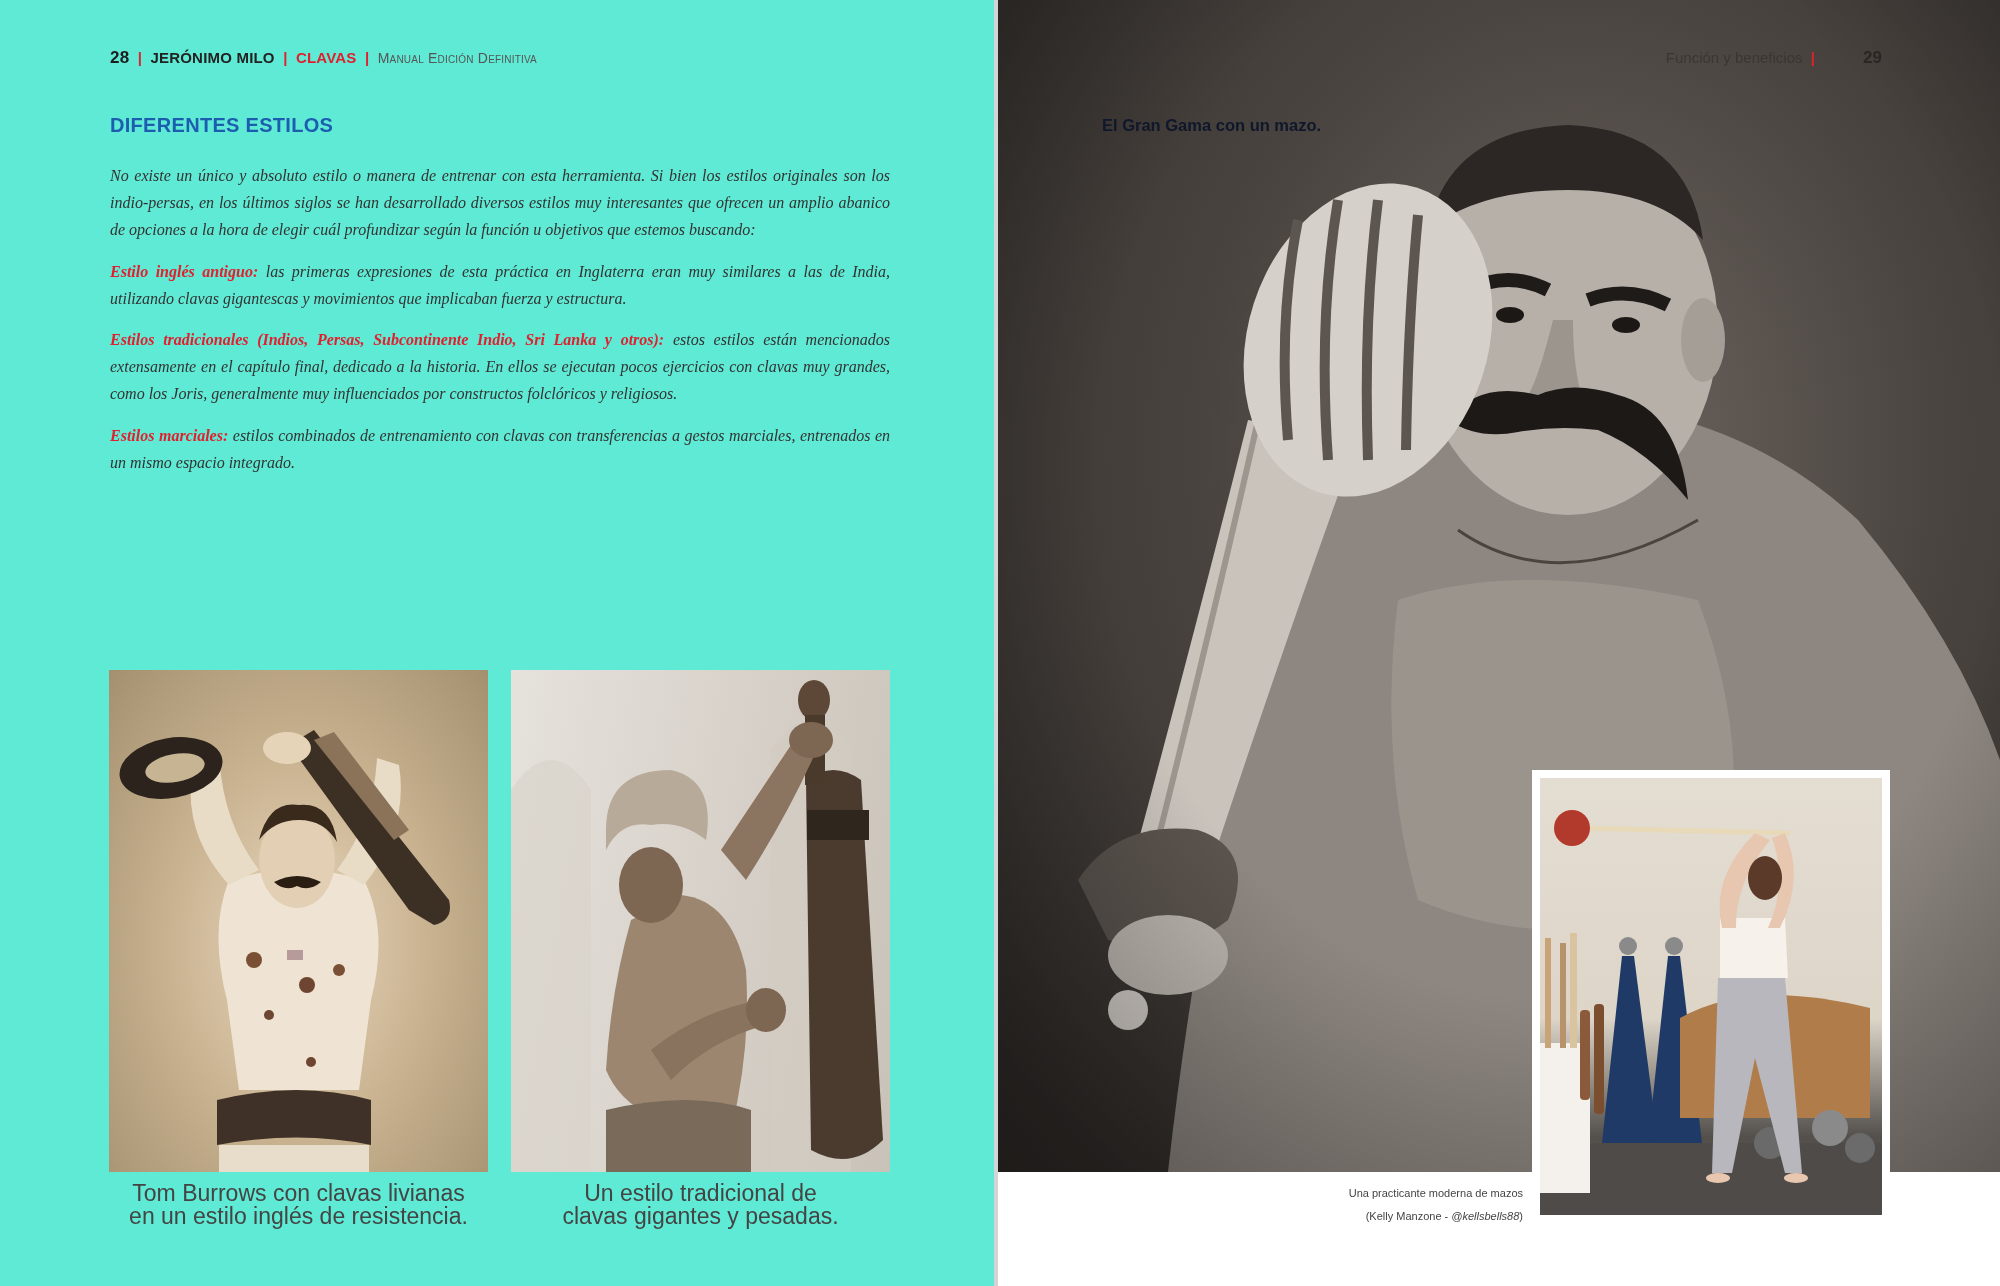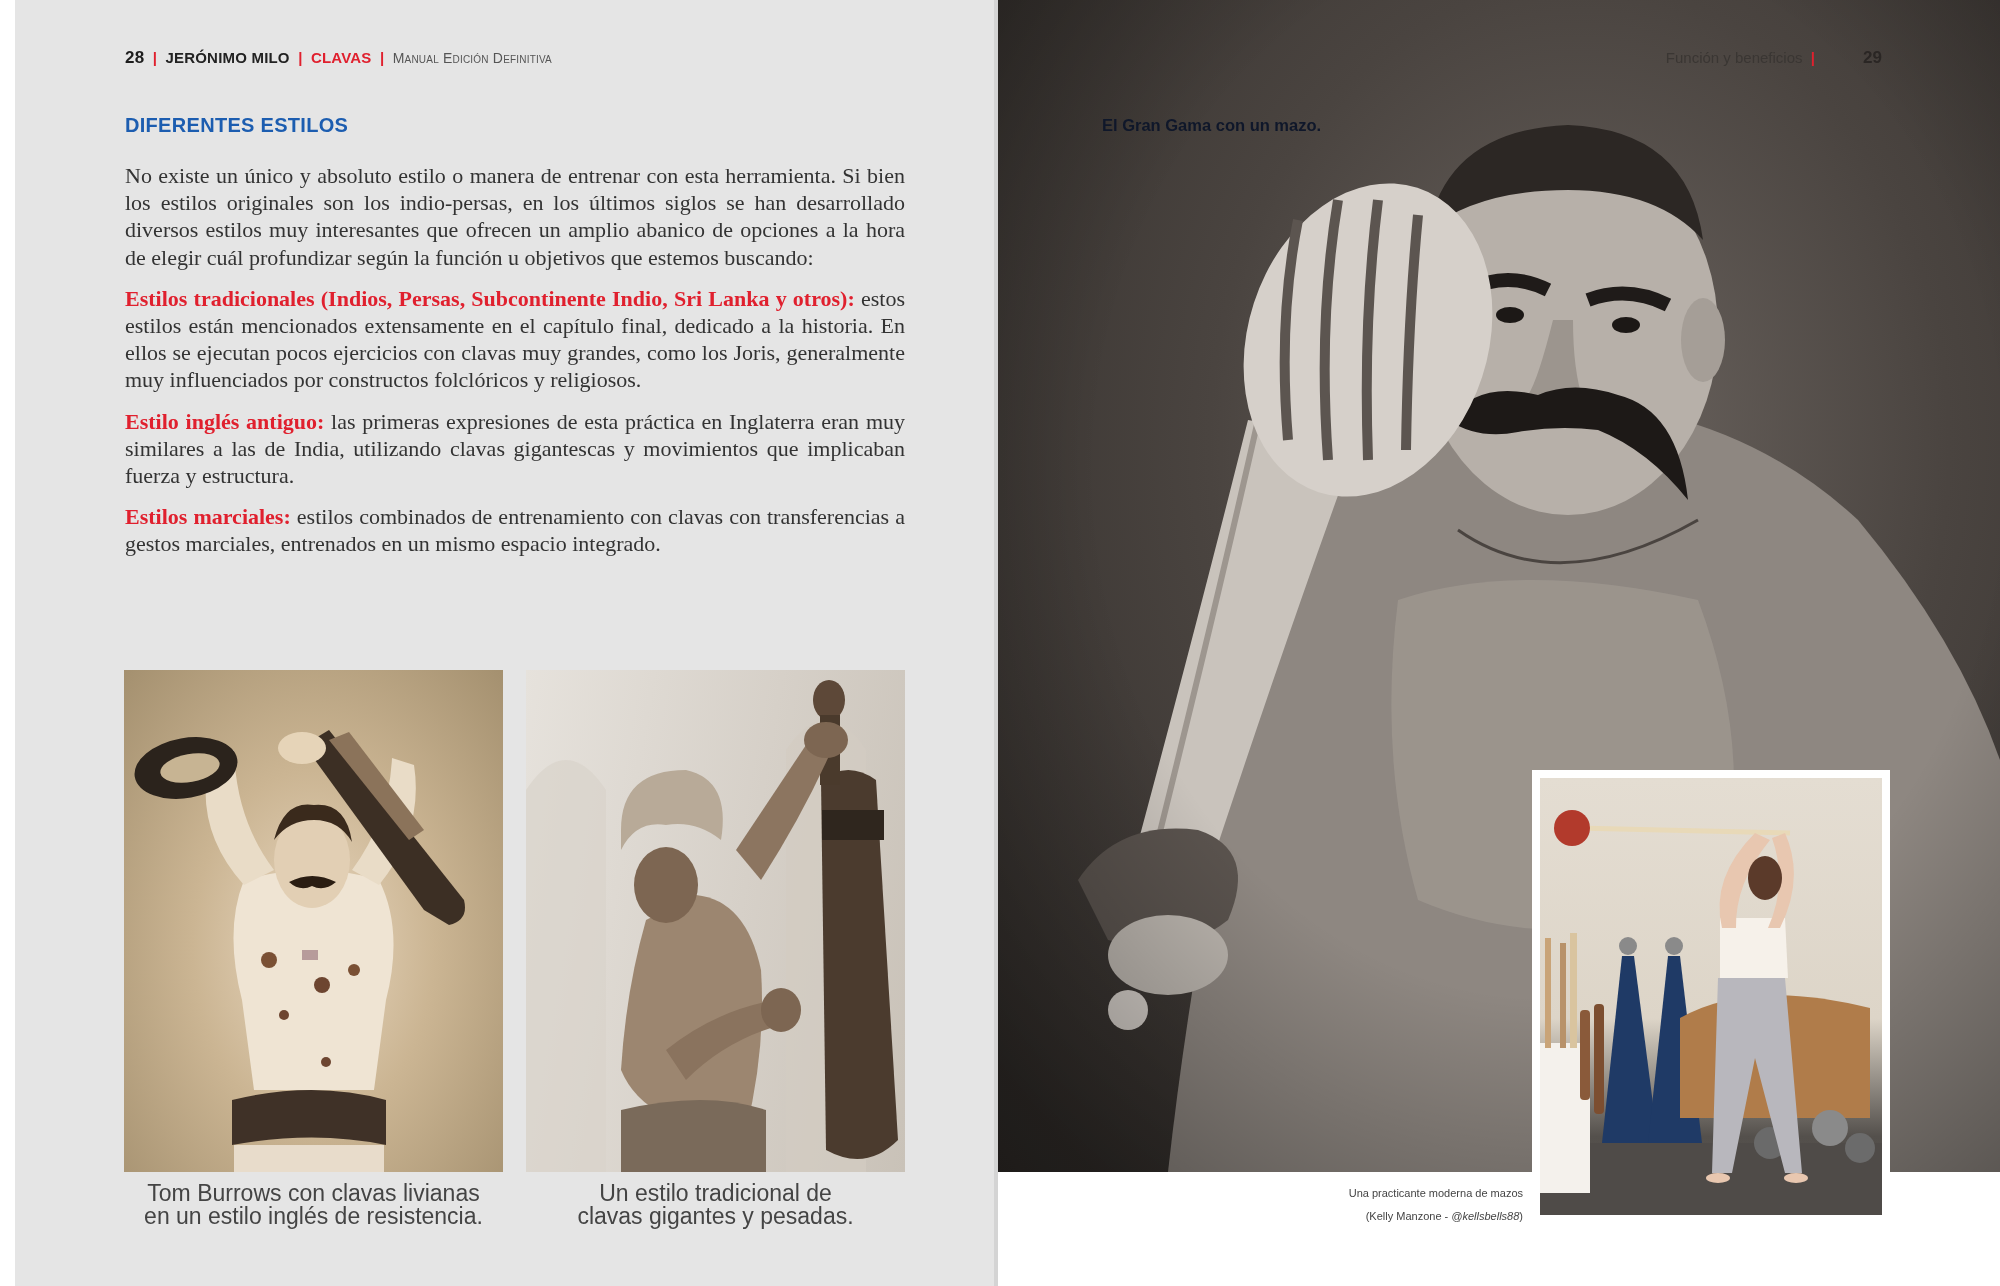--- a/index.html
+++ b/index.html
@@ -1,33 +1,33 @@
 <!DOCTYPE html>
 <html><head>
   <meta charset="utf-8">
   <style>
     * { box-sizing: border-box; margin: 0; padding: 0; }
     html, body { width: 2000px; height: 1286px; overflow: hidden; background: #ffffff; }
     body { position: relative; font-family: "Liberation Sans", sans-serif; }
 
     .page { position: absolute; top: 0; height: 1286px; }
-    .page-left { left: 15px; width: 996px; background: #e5e5e5; }
+    .page-left { left: 0; width: 996px; background: #5eead4; }
     .gutter { position: absolute; left: 994px; top: 0; width: 4px; height: 1286px; background: #d4d4d4; }
     .page-right { left: 998px; width: 1002px; background: #ffffff; overflow: hidden; }
 
     
     .run-head-left { position: absolute; left: 110px; top: 48px; font-size: 15px; font-weight: bold; letter-spacing: 0.2px; color: #222; white-space: nowrap; }
     .run-head-left .pno { font-size: 17px; color: #1d1d1d; }
     .run-head-left .sep { color: #e0202e; margin: 0 4px; }
     .run-head-left .red { color: #e0202e; }
     .run-head-left .sub { font-weight: normal; font-variant: small-caps; color: #555; font-size: 14px; }
 
     .section-title { position: absolute; left: 110px; top: 114px; font-size: 20px; font-weight: bold; color: #1c5db0; letter-spacing: 0.3px; }
 
-    .body-text { position: absolute; left: 110px; top: 162px; width: 780px; font-family: "Liberation Serif", serif; font-size: 22px; line-height: 27.2px; color: #333; text-align: justify; }
+    .body-text { position: absolute; left: 110px; top: 162px; width: 780px; font-family: "Liberation Serif", serif; font-size: 16px; line-height: 27.2px; color: #333; text-align: justify; font-style: italic; }
     .body-text p { margin-bottom: 14px; }
     .body-text .lead { color: #e0202e; font-weight: bold; }
 
     .photo { position: absolute; overflow: hidden; }
     .photo-burrows { left: 109px; top: 670px; width: 379px; height: 502px;
       background: radial-gradient(ellipse at 50% 55%, #e8d7bf 0%, #cbb593 45%, #a4906f 100%); }
     .photo-indian { left: 511px; top: 670px; width: 379px; height: 502px;
       background: linear-gradient(100deg, #e6e2dc 0%, #d6d0c8 55%, #c9c2b8 100%); }
 
     .caption { position: absolute; font-size: 23px; line-height: 23px; color: #444; text-align: center; }
@@ -64,24 +64,24 @@
     <span class="red">CLAVAS</span>
     <span class="sep">|</span>
     <span class="sub">Manual Edición Definitiva</span>
   </div>
 
   <h1 class="section-title">DIFERENTES ESTILOS</h1>
 
   <div class="body-text">
     <p>No existe un único y absoluto estilo o manera de entrenar con esta herramienta. Si bien los estilos originales son los indio-persas, en los últimos siglos se han desarrollado diversos estilos muy interesantes que ofrecen un amplio abanico de opciones a la hora de elegir cuál profundizar según la función u objetivos que estemos buscando:</p>
     <p>
-      <span class="lead">Estilos tradicionales (Indios, Persas, Subcontinente Indio, Sri Lanka y otros):</span><span> estos estilos están mencionados extensamente en el capítulo final, dedicado a la historia. En ellos se ejecutan pocos ejercicios con clavas muy grandes, como los Joris, generalmente muy influenciados por constructos folclóricos y religiosos.</span>
+      <span class="lead">Estilo inglés antiguo:</span><span> las primeras expresiones de esta práctica en Inglaterra eran muy similares a las de India, utilizando clavas gigantescas y movimientos que implicaban fuerza y estructura.</span>
     </p>
     <p>
-      <span class="lead">Estilo inglés antiguo:</span><span> las primeras expresiones de esta práctica en Inglaterra eran muy similares a las de India, utilizando clavas gigantescas y movimientos que implicaban fuerza y estructura.</span>
+      <span class="lead">Estilos tradicionales (Indios, Persas, Subcontinente Indio, Sri Lanka y otros):</span><span> estos estilos están mencionados extensamente en el capítulo final, dedicado a la historia. En ellos se ejecutan pocos ejercicios con clavas muy grandes, como los Joris, generalmente muy influenciados por constructos folclóricos y religiosos.</span>
     </p>
     <p>
       <span class="lead">Estilos marciales:</span><span> estilos combinados de entrenamiento con clavas con transferencias a gestos marciales, entrenados en un mismo espacio integrado.</span>
     </p>
   </div>
 
   <div class="photo photo-burrows">
     <svg width="379" height="502" viewBox="0 0 379 502">
 
       <path d="M120 210 Q100 260 118 330 L130 420 L250 420 L262 330 Q280 260 255 210 Q190 190 120 210Z" fill="#efe4d3"></path>

